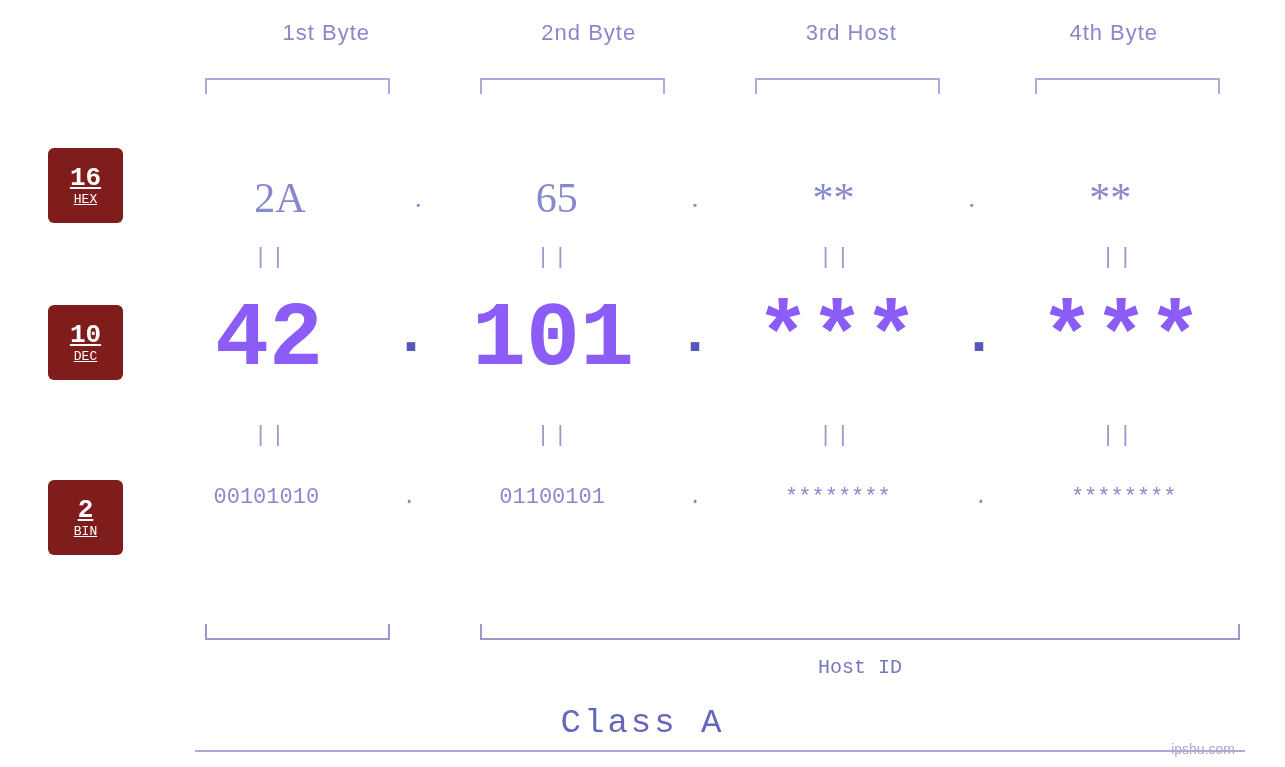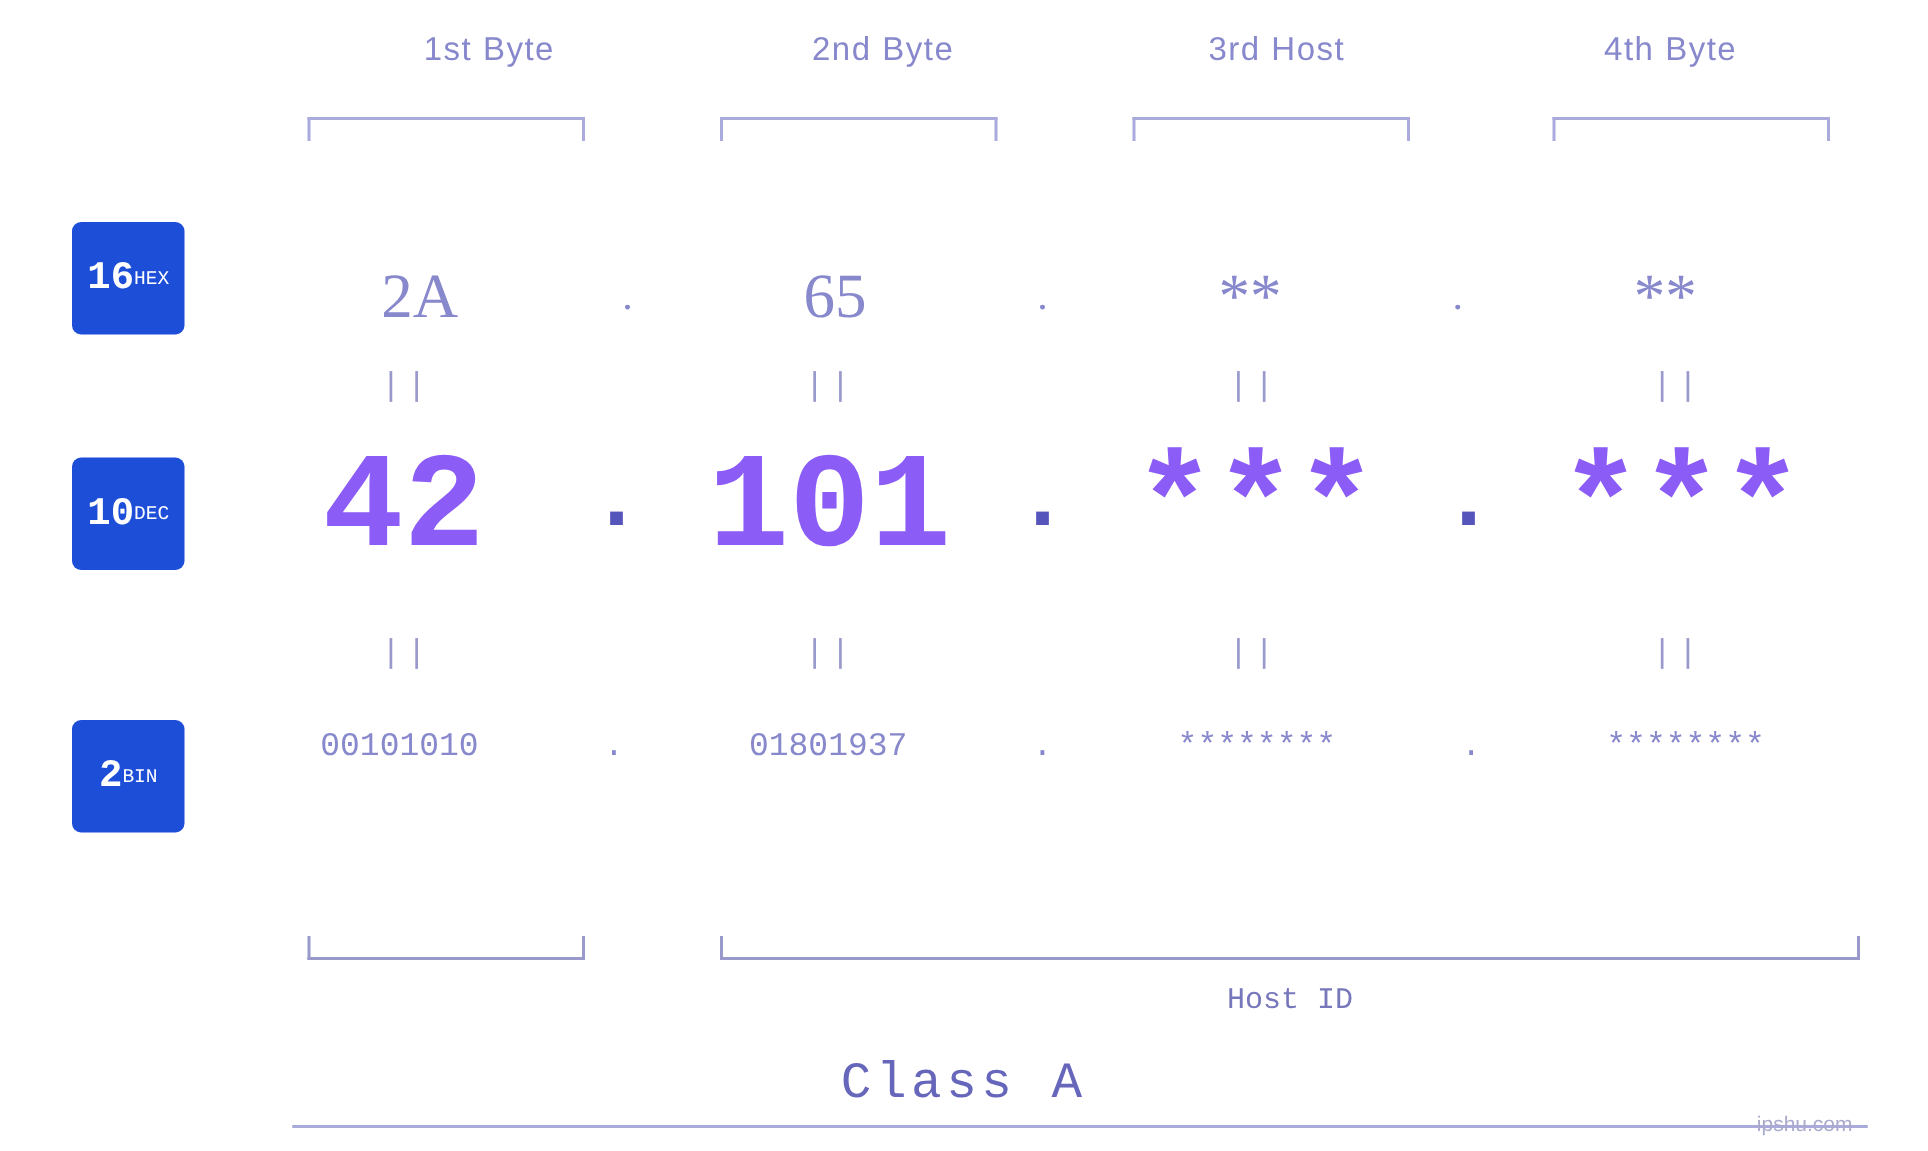--- a/index.html
+++ b/index.html
@@ -35,27 +35,29 @@
       text-align: center;
       color: #8888cc;
       font-size: 22px;
       font-family: Arial, sans-serif;
       letter-spacing: 1px;
     }
 
     .base-badge {
       width: 75px;
       height: 75px;
-      background: #1d4ed8;
+      background: #7f1d1d;
       border-radius: 6px;
       display: flex;
+      flex-direction: column;
       align-items: center;
       justify-content: center;
       color: white;
       margin-bottom: 90px;
+      text-decoration: underline;
     }
 
     .base-badge .num {
       font-size: 26px;
       font-weight: bold;
       line-height: 1.1;
     }
 
     .base-badge .label {
       font-size: 13px;
@@ -259,21 +261,21 @@
     <div class="eq-cell">||</div>
     <div class="eq-dot"></div>
     <div class="eq-cell">||</div>
     <div class="eq-dot"></div>
     <div class="eq-cell">||</div>
   </div>
 
   <div style="position:absolute; top:465px; left:145px; right:40px; display:flex; align-items:center; height:65px;gap:15px;">
     <div class="cell cell-bin">00101010</div>
     <div class="dot-bin">.</div>
-    <div class="cell cell-bin">01801937</div>
+    <div class="cell cell-bin">01100101</div>
     <div class="dot-bin">.</div>
     <div class="cell cell-bin">********</div>
     <div class="dot-bin">.</div>
     <div class="cell cell-bin">********</div>
   </div>
 
   <div class="bin-bracket-network"></div>
   <div class="bin-bracket-host"></div>
 
   <div style="position:absolute; bottom:88px; left:480px; right:45px; text-align:center; color:#7777bb; font-size:20px; font-family:'Courier New',Courier,monospace;">Host ID</div>

